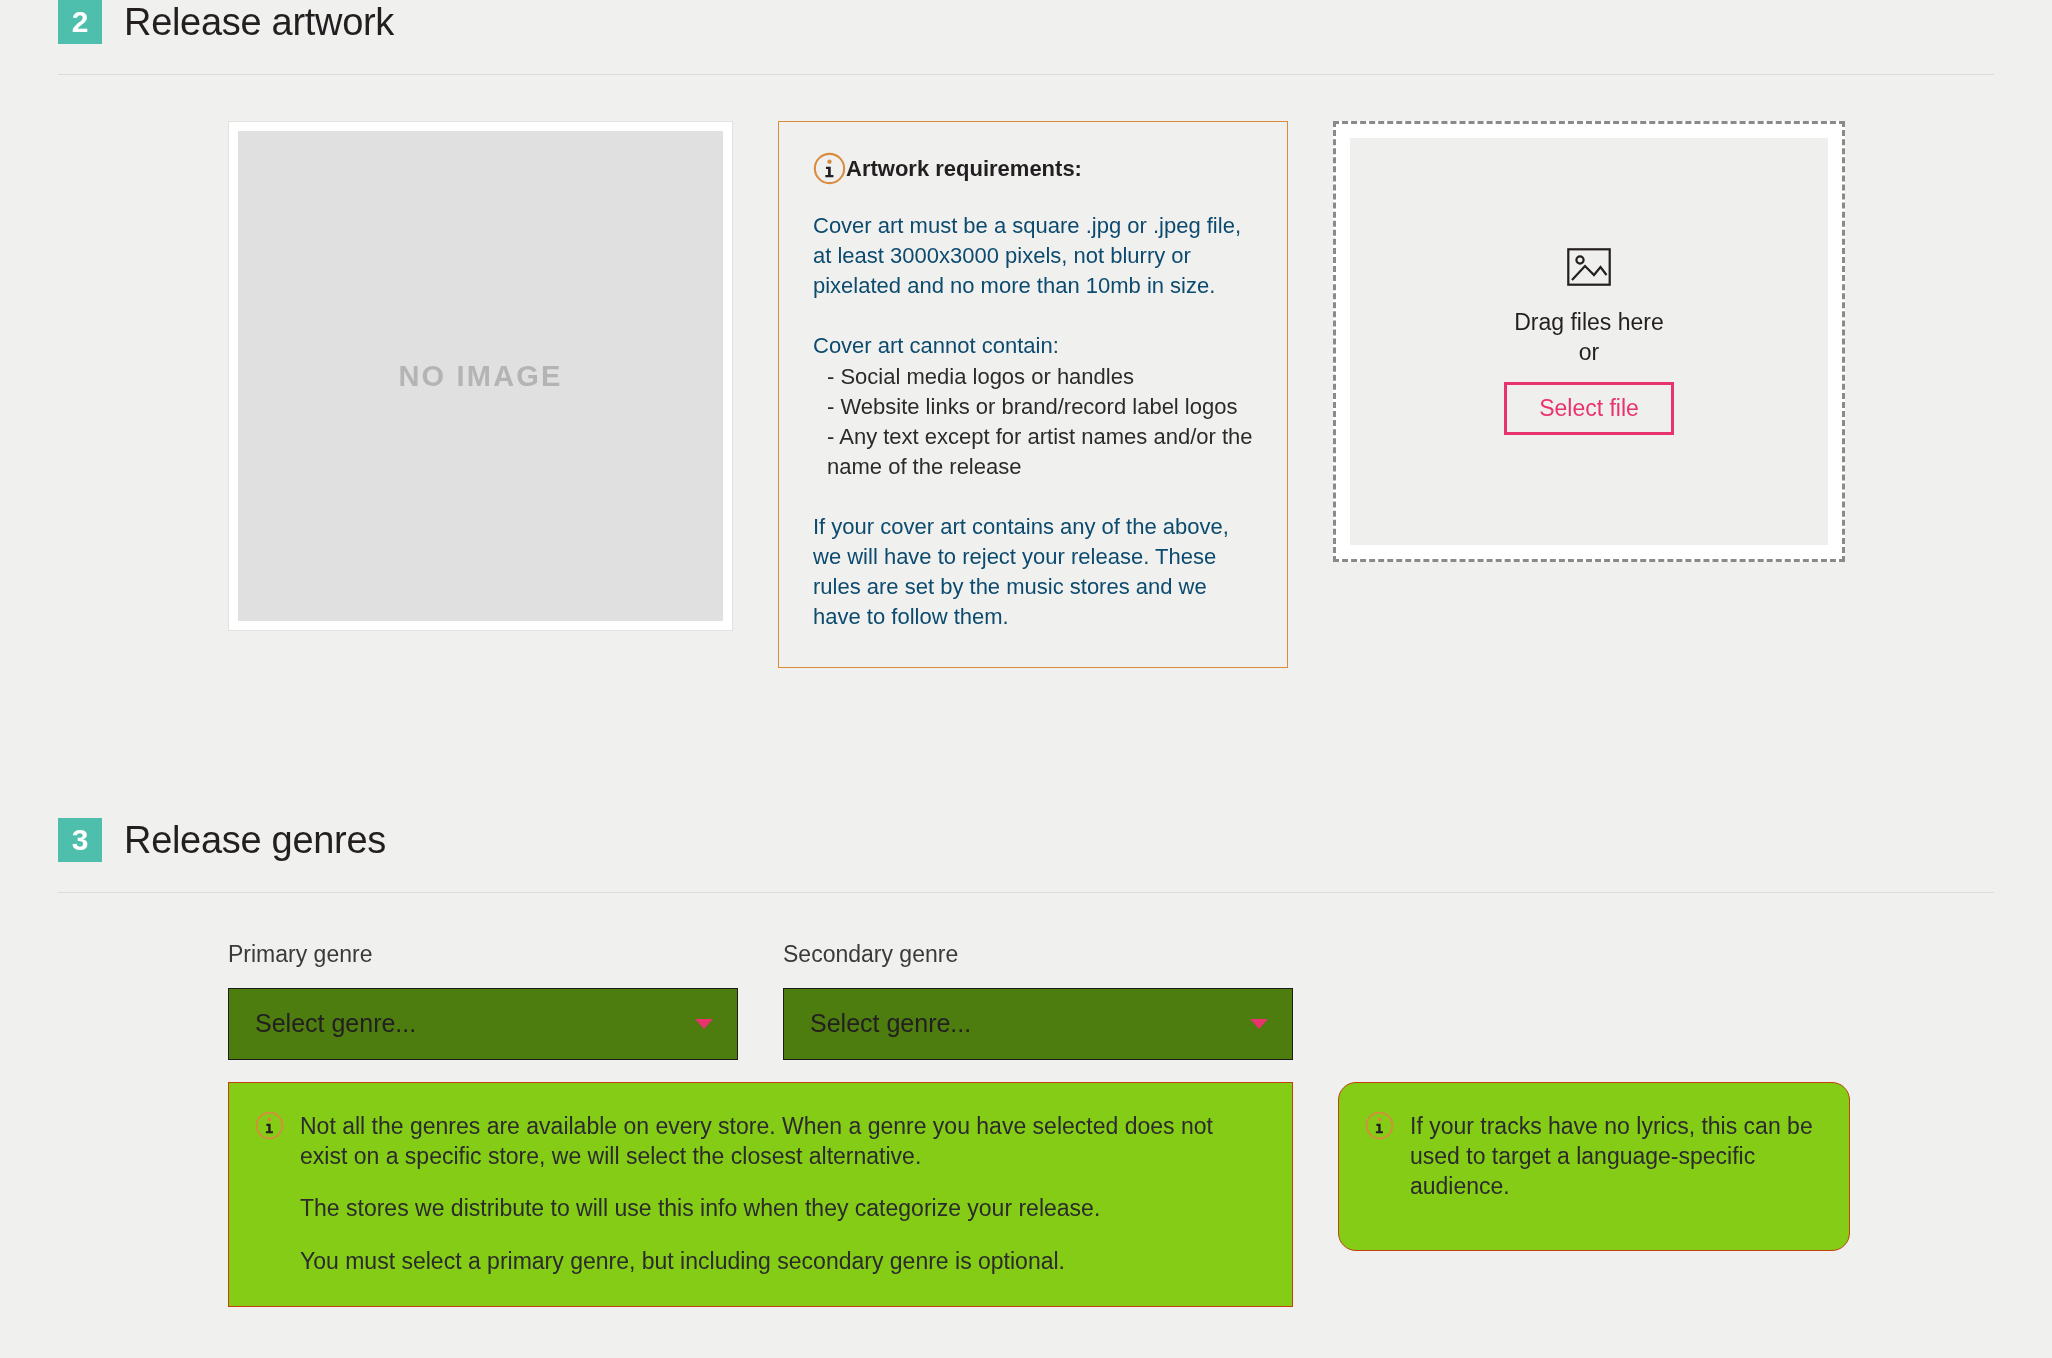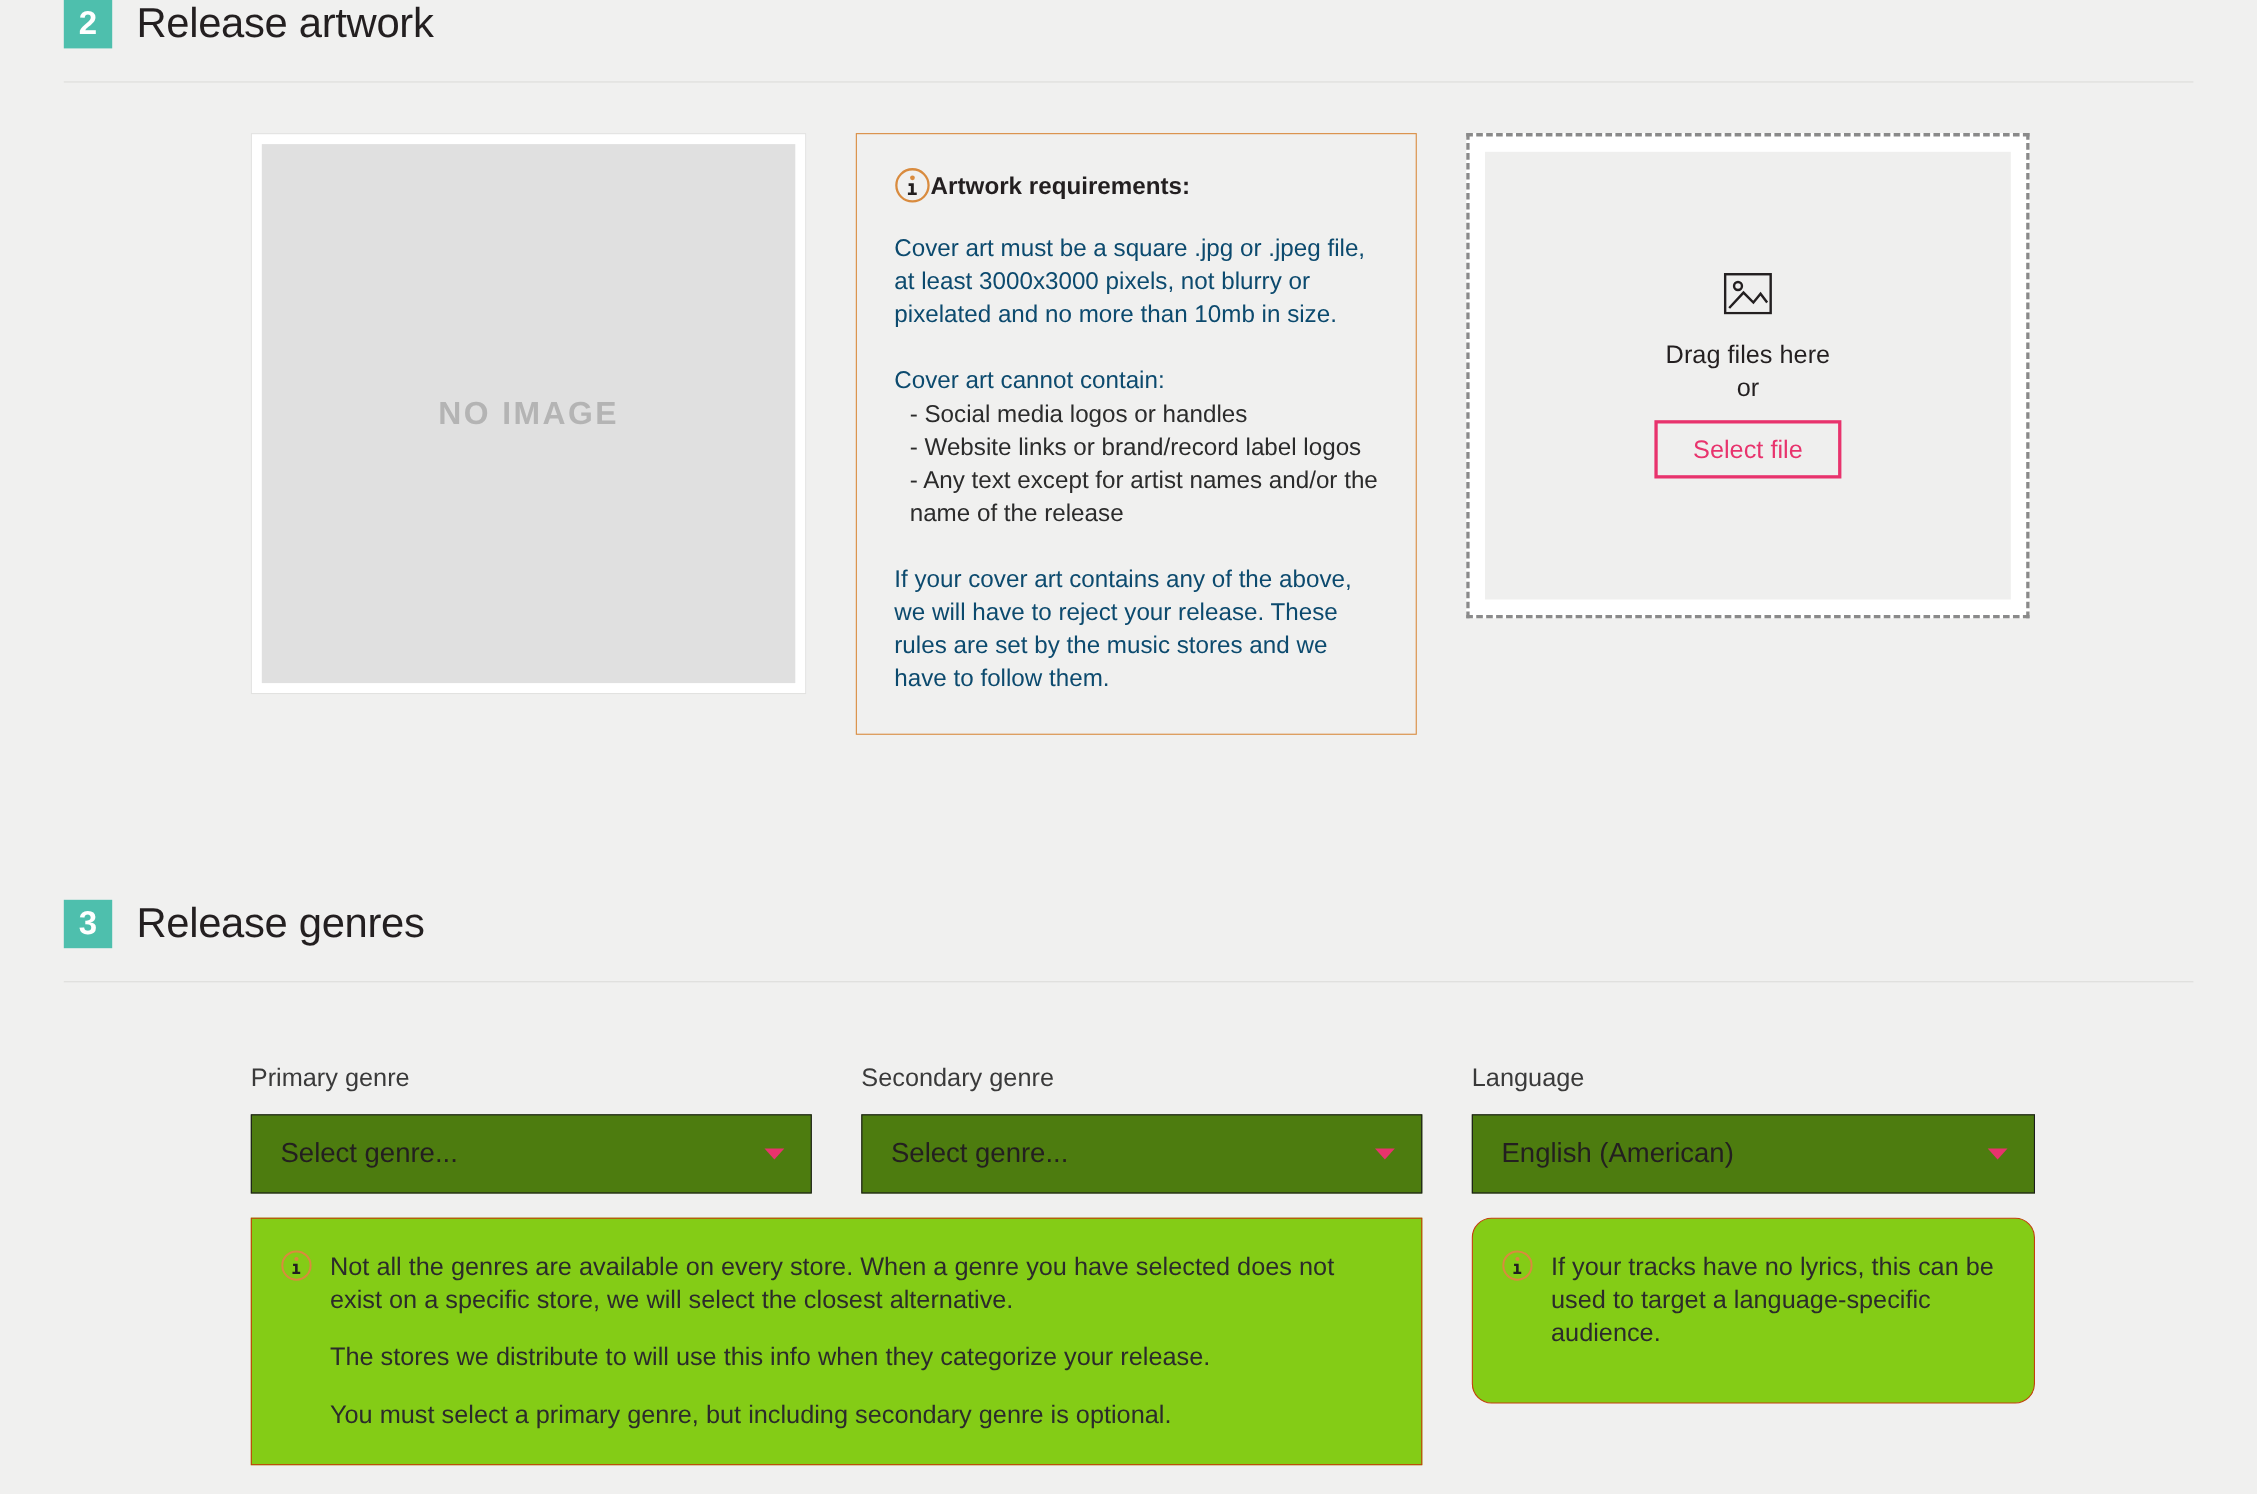--- a/index.html
+++ b/index.html
@@ -172,21 +172,21 @@
     line-height: 1.1;
   }
 
   
   .genres-section { margin-top: 150px; }
   .genres-row {
     display: flex;
     margin-top: 48px;
     padding-left: 170px;
   }
-  .genre-col { flex: 0 0 auto; margin-top: 25px; }
+  .genre-col { flex: 0 0 auto; }
   .genre-col.primary   { width: 510px; }
   .genre-col.secondary { width: 510px; margin-left: 45px; }
   .genre-col.language  { width: 512px; margin-left: 45px; }
 
   .field-label {
     font-size: 23px;
     color: #3a3a3a;
     margin-bottom: 20px;
   }
   .select-box {
@@ -314,27 +314,20 @@
       </div>
 
       <div class="genre-col secondary">
         <div class="field-label">Secondary genre</div>
         <div class="select-box">
           <span class="select-value">Select genre...</span>
           <span class="caret"></span>
         </div>
       </div>
 
-      <div class="genre-col language">
-        <div class="field-label">Language</div>
-        <div class="select-box">
-          <span class="select-value">English (American)</span>
-          <span class="caret"></span>
-        </div>
-      </div>
 
     </div>
 
     <div class="genre-notes-row">
 
       <div class="note-box genres">
         <svg class="info-icon small" viewBox="0 0 32 32">
           <circle cx="16" cy="16" r="14.2" fill="none" stroke="#d98b3e" stroke-width="2"></circle>
           <circle cx="16" cy="9.4" r="2.1" fill="#d98b3e"></circle>
           <path d="M12.6 14.2 h4.6 v8.1 h2.6 v2.3 h-7.8 v-2.3 h2.6 v-5.8 h-2 z" fill="#231f20"></path>

